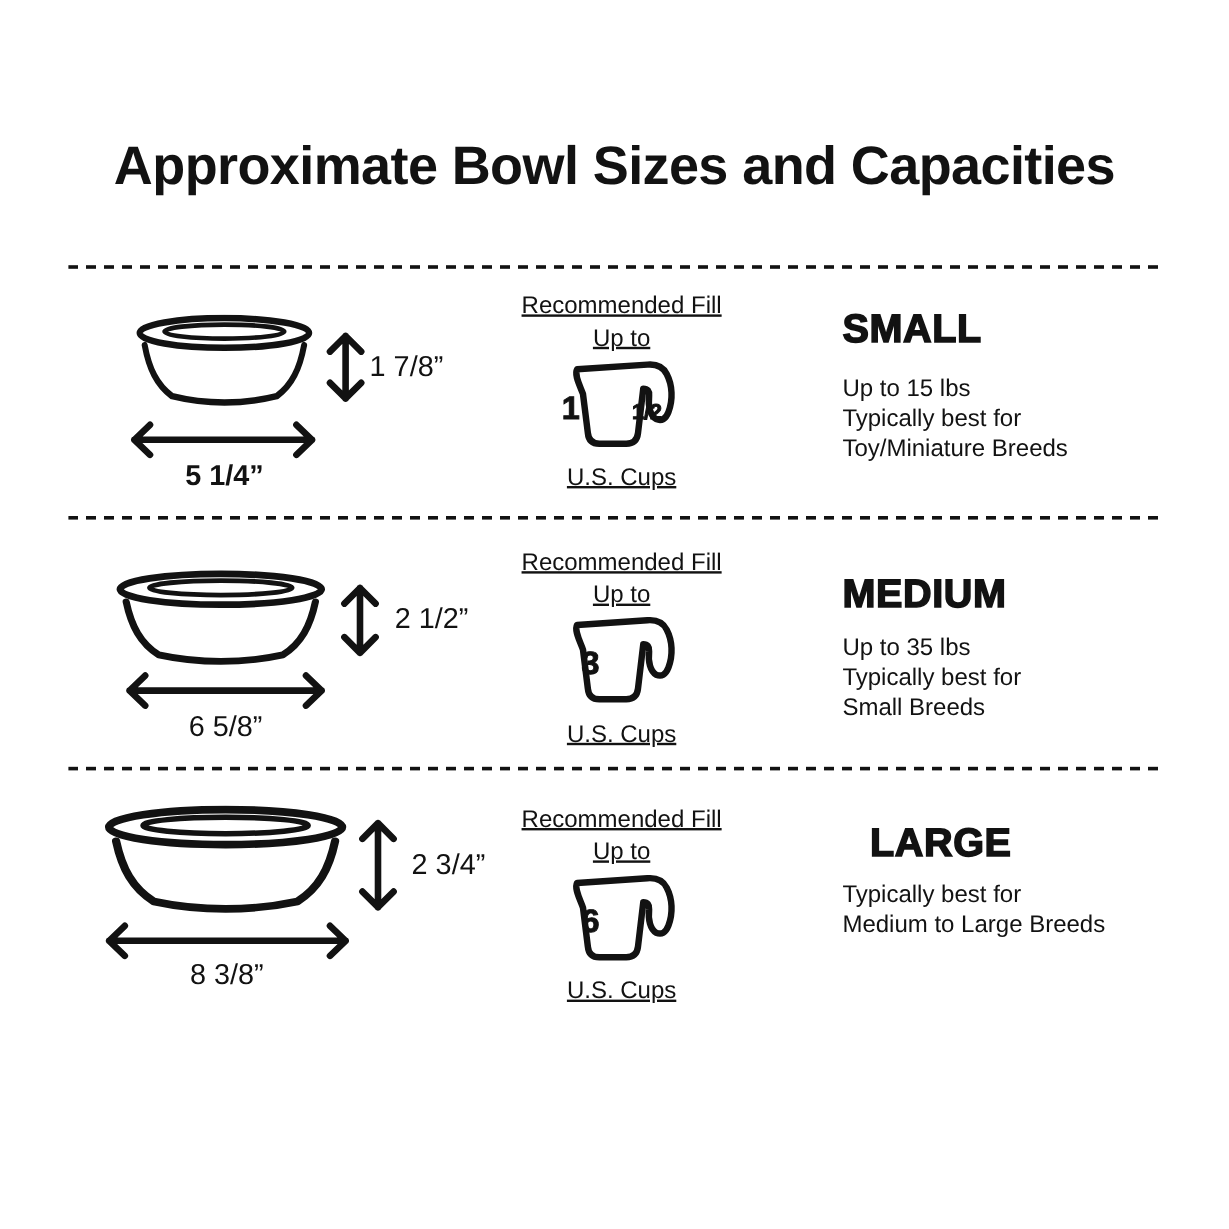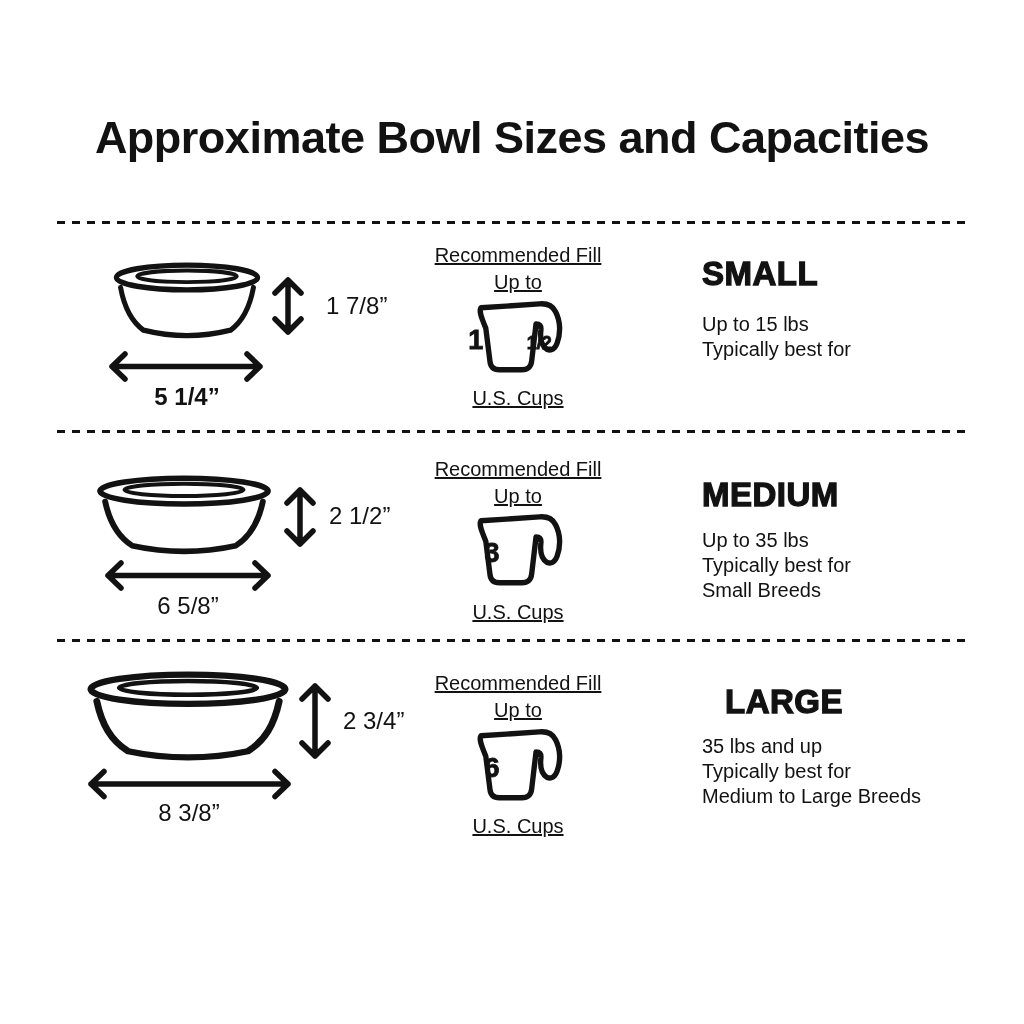--- a/index.html
+++ b/index.html
@@ -43,21 +43,21 @@
     font-size:33px;font-weight:700;letter-spacing:0.5px;
     -webkit-text-stroke:1.3px #121212;
     white-space:nowrap;line-height:36px;
   }
   .desc{font-size:20px;font-weight:400;line-height:25px;}
   .desc p{margin:0;white-space:nowrap;}
   svg{display:block;}
   
   #r0-bowl  {left:112px;top:262px;}
   #r0-varr  {left:271px;top:275px;}
-  #r0-hlab  {left:326px;top:292px;}
+  #r0-hlab  {left:308px;top:292px;}
   #r0-harr  {left:107px;top:350px;}
   #r0-wlab  {left:117px;top:383px;font-weight:bold;}
   #r0-fhead {top:243px;}
   #r0-fsub  {top:270px;}
   #r0-cup   {left:467px;top:299px;}
   #r0-cnum  {left:467px;top:326px;}
   #r0-funit {top:386px;}
   #r0-name  {left:702px;top:256px;}
   #r0-desc  {left:702px;top:312px;}
   
@@ -124,20 +124,21 @@
       <path d="M14,9 L74,5 Q86,4 90.5,13 C95.5,22.5 96,35 92,45.5 Q88.5,54.5 81.5,51.5 C76.5,48.5 74.5,40.5 75.5,31.5 Q76,25.5 70.5,25.5 L66,63.5 Q65,72.5 56,72.5 L33,72.5 Q24,72.5 23.2,63.5 L19,30 C16,22 11.5,13.5 14,9 Z"></path>
     </svg>
   </div>
   <div class="abs cup-num" id="r0-cnum"><span>1</span> <span class="frac">1/2</span></div>
   <div class="abs fill-col fill-unit" id="r0-funit">U.S. Cups</div>
 
   <div class="abs size-name" id="r0-name">SMALL</div>
   <div class="abs desc" id="r0-desc">
     <p>Up to 15 lbs</p>
     <p>Typically best for</p>
+    <p>Toy/Miniature Breeds</p>
   </div>
 </div>
 
 <div>
   <div class="abs" id="r1-bowl">
     <svg width="178" height="82" viewBox="0 0 210 102" preserveAspectRatio="none" fill="none" stroke="#121212" stroke-linecap="round" stroke-linejoin="round">
       <path d="M12,33 C17,58 26,76 44,88 C83,97 127,97 166,88 C184,76 193,58 198,33" stroke-width="7"></path>
       <ellipse cx="105" cy="20" rx="99" ry="16" stroke-width="7"></ellipse>
       <ellipse cx="105" cy="18.5" rx="70" ry="7.5" stroke-width="5"></ellipse>
     </svg>
@@ -199,17 +200,16 @@
   <div class="abs cup-wrap" id="r2-cup">
     <svg width="102" height="80" viewBox="0 0 104 82" fill="#ffffff" stroke="#121212" stroke-width="5.5" stroke-linecap="round" stroke-linejoin="round">
       <path d="M14,9 L74,5 Q86,4 90.5,13 C95.5,22.5 96,35 92,45.5 Q88.5,54.5 81.5,51.5 C76.5,48.5 74.5,40.5 75.5,31.5 Q76,25.5 70.5,25.5 L66,63.5 Q65,72.5 56,72.5 L33,72.5 Q24,72.5 23.2,63.5 L19,30 C16,22 11.5,13.5 14,9 Z"></path>
     </svg>
   </div>
   <div class="abs cup-num" id="r2-cnum"><span>6</span> <span class="frac"></span></div>
   <div class="abs fill-col fill-unit" id="r2-funit">U.S. Cups</div>
 
   <div class="abs size-name" id="r2-name">LARGE</div>
   <div class="abs desc" id="r2-desc">
-    <p>35 lbs and up</p>
     <p>Typically best for</p>
     <p>Medium to Large Breeds</p>
   </div>
 </div>
 
 </body></html>

